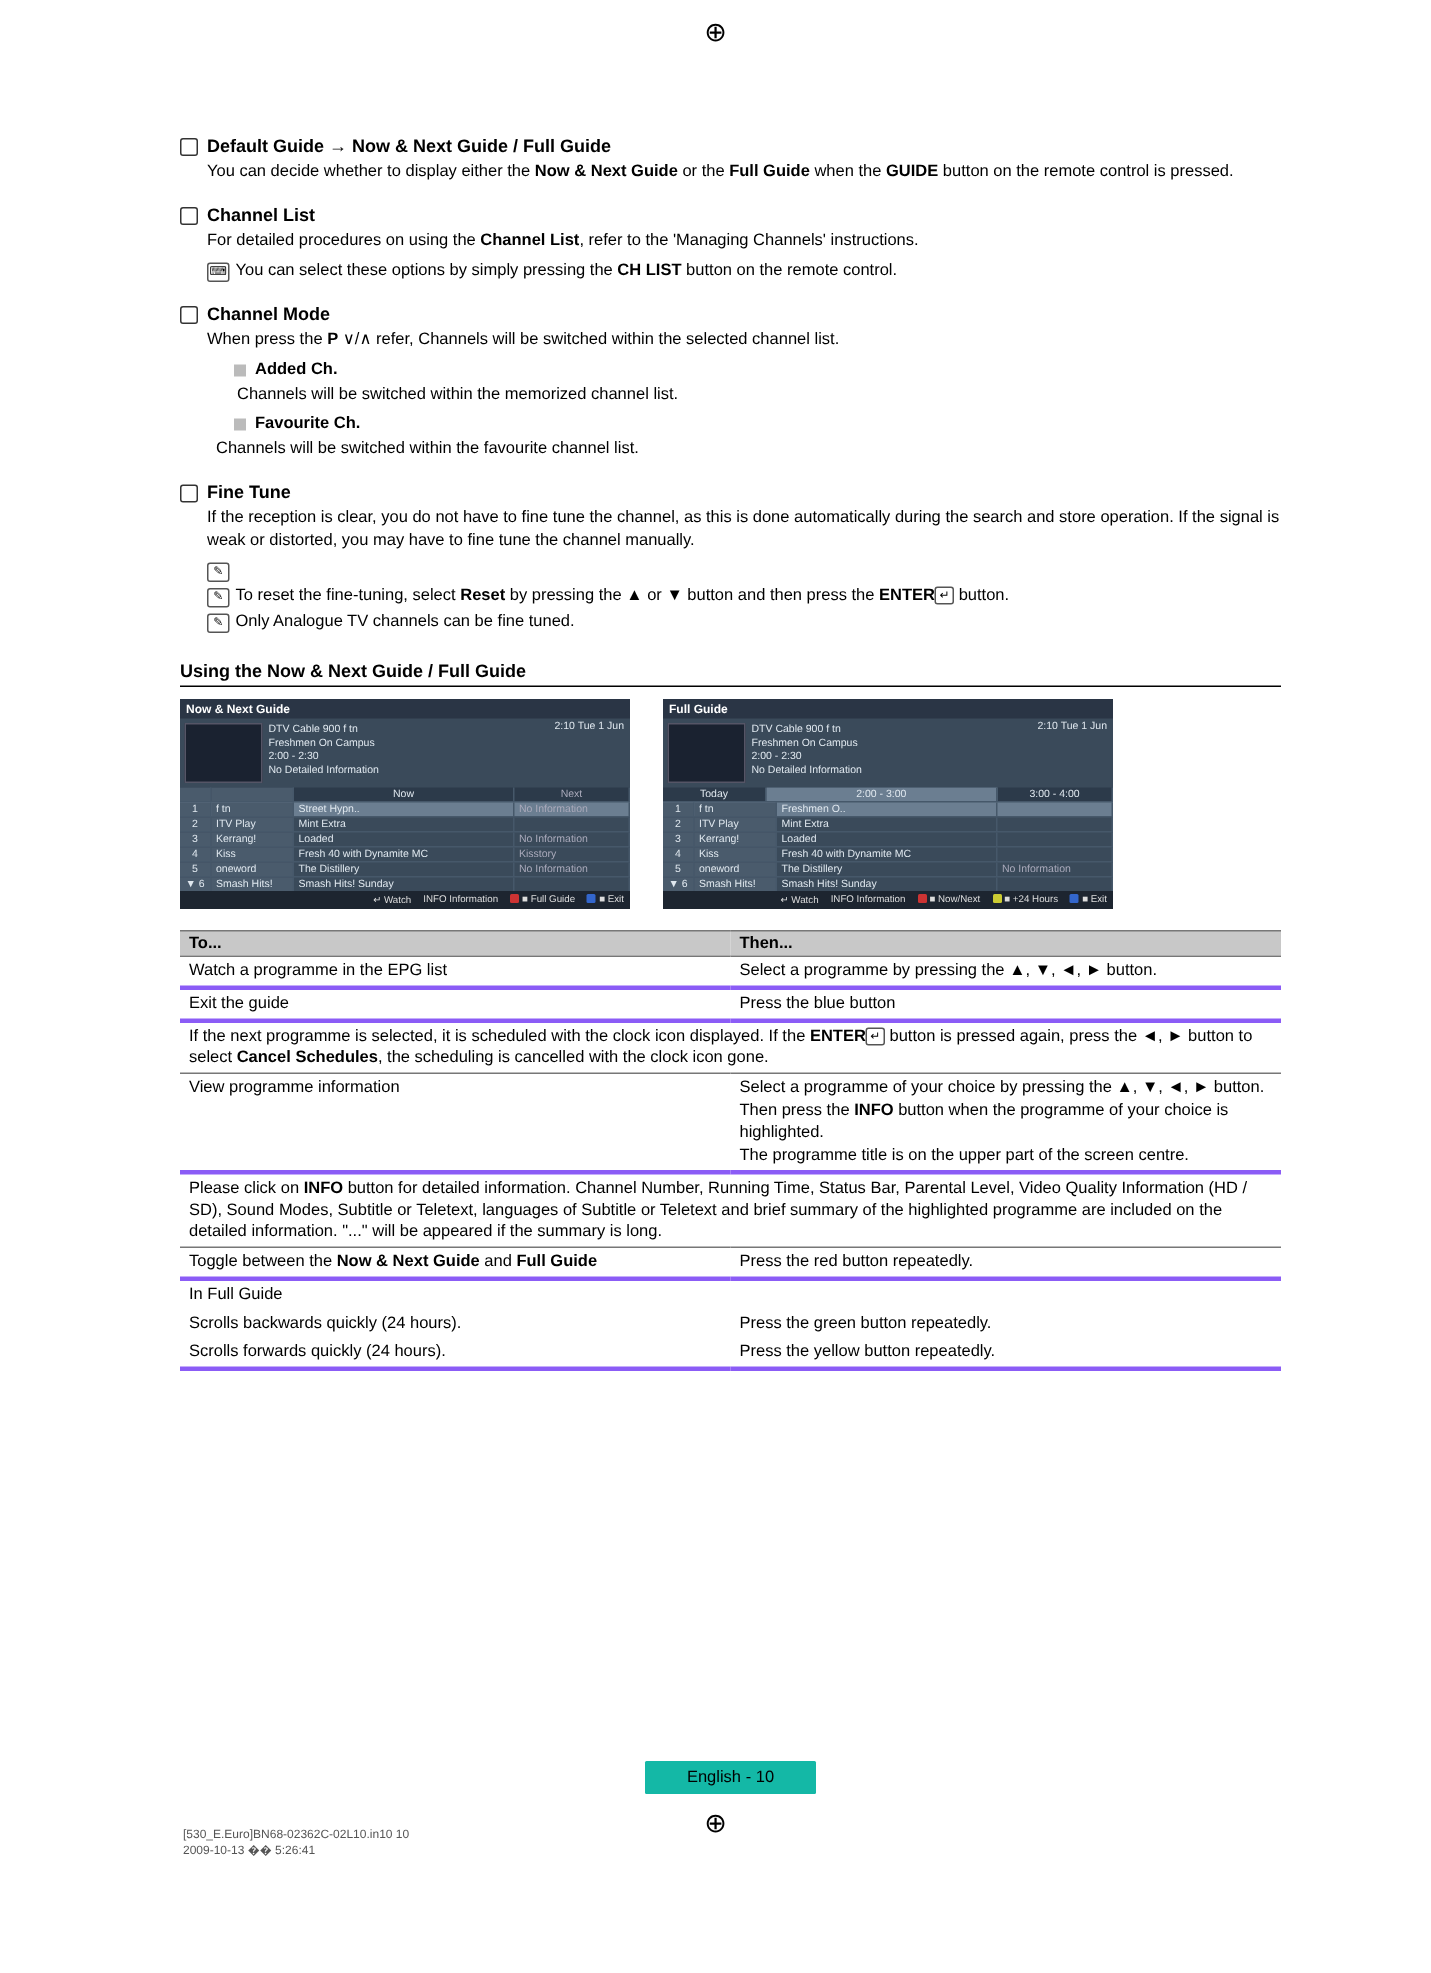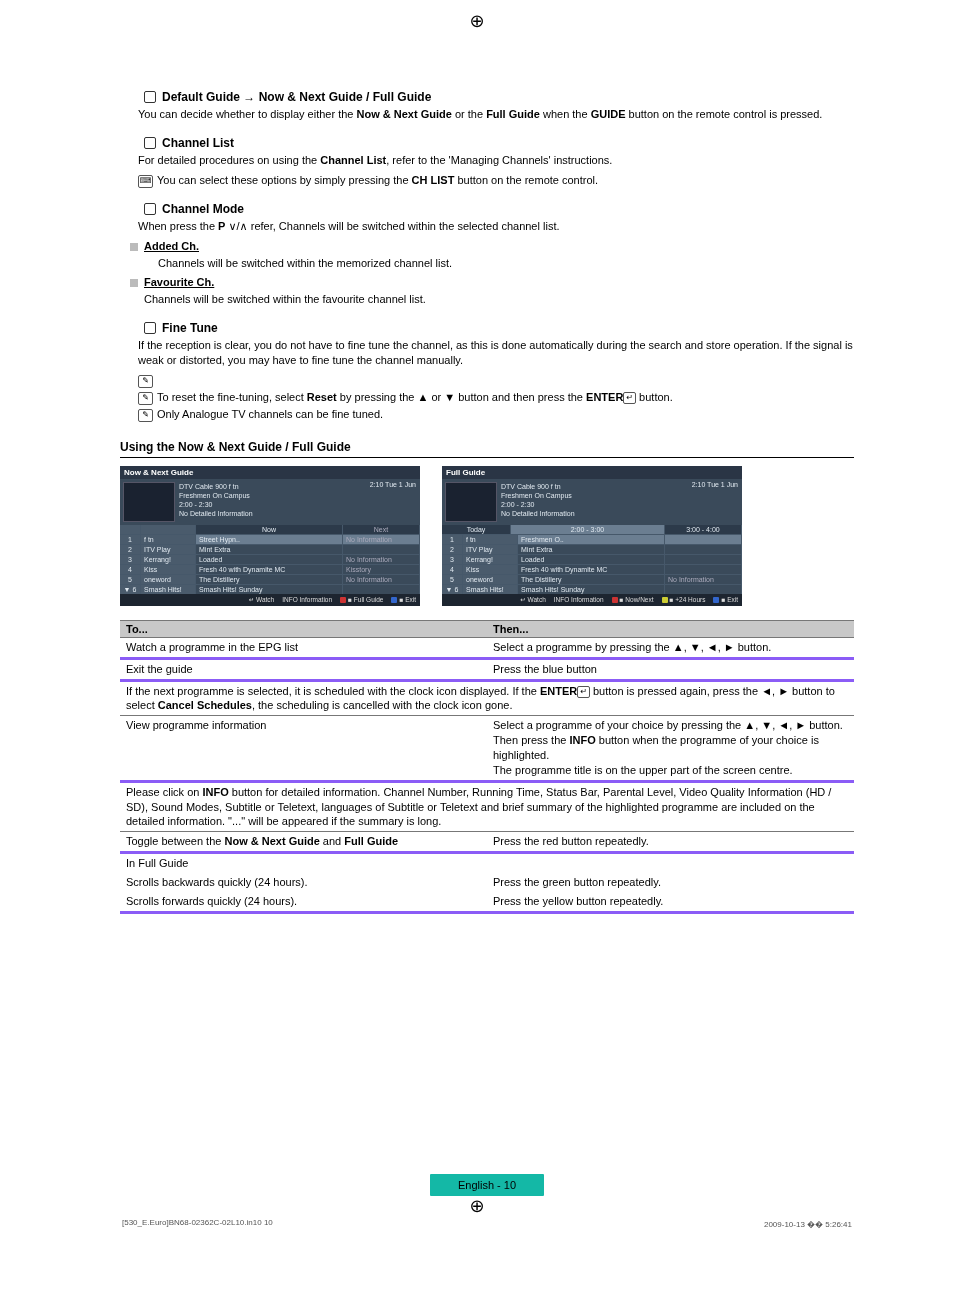--- a/index.html
+++ b/index.html
@@ -20,23 +20,22 @@
     top: 10px;
     left: 50%;
     transform: translateX(-50%);
     font-size: 18px;
   }
   .section {
     margin-bottom: 14px;
   }
   .h-row {
     display: flex;
-    align-items: flex-start;
+    align-items: flex-end;
     margin-bottom: 3px;
-    margin-left: 24px;
   }
   .bullet-box {
     width: 10px;
     height: 10px;
     border: 1.5px solid #333;
     border-radius: 2px;
     margin-right: 6px;
     margin-top: 1px;
     flex-shrink: 0;
     position: relative;
@@ -46,23 +45,22 @@
     font-size: 12px;
   }
   .body-text {
     margin-left: 18px;
     line-height: 1.35;
     margin-bottom: 6px;
   }
   .sub-bullet {
     display: flex;
     align-items: center;
-    margin-left: 10px;
+    margin-left: 36px;
     margin-bottom: 4px;
-    text-decoration: underline;
   }
   .sub-square {
     width: 8px;
     height: 8px;
     background: #bbb;
     margin-right: 6px;
     margin-top: 2px;
     flex-shrink: 0;
   }
   .note-row {
@@ -199,20 +197,21 @@
     font-size: 11px;
     border-radius: 1px;
   }
   .footer-meta {
     display: flex;
     justify-content: space-between;
     font-size: 8px;
     color: #555;
     margin-top: 22px;
     padding: 0 2px;
+    flex-direction: column;
   }
   .reg-mark-bot {
     position: absolute;
     bottom: 52px;
     left: 50%;
     transform: translateX(-50%);
     font-size: 18px;
   }
   .enter-icon {
     display:inline-block;

